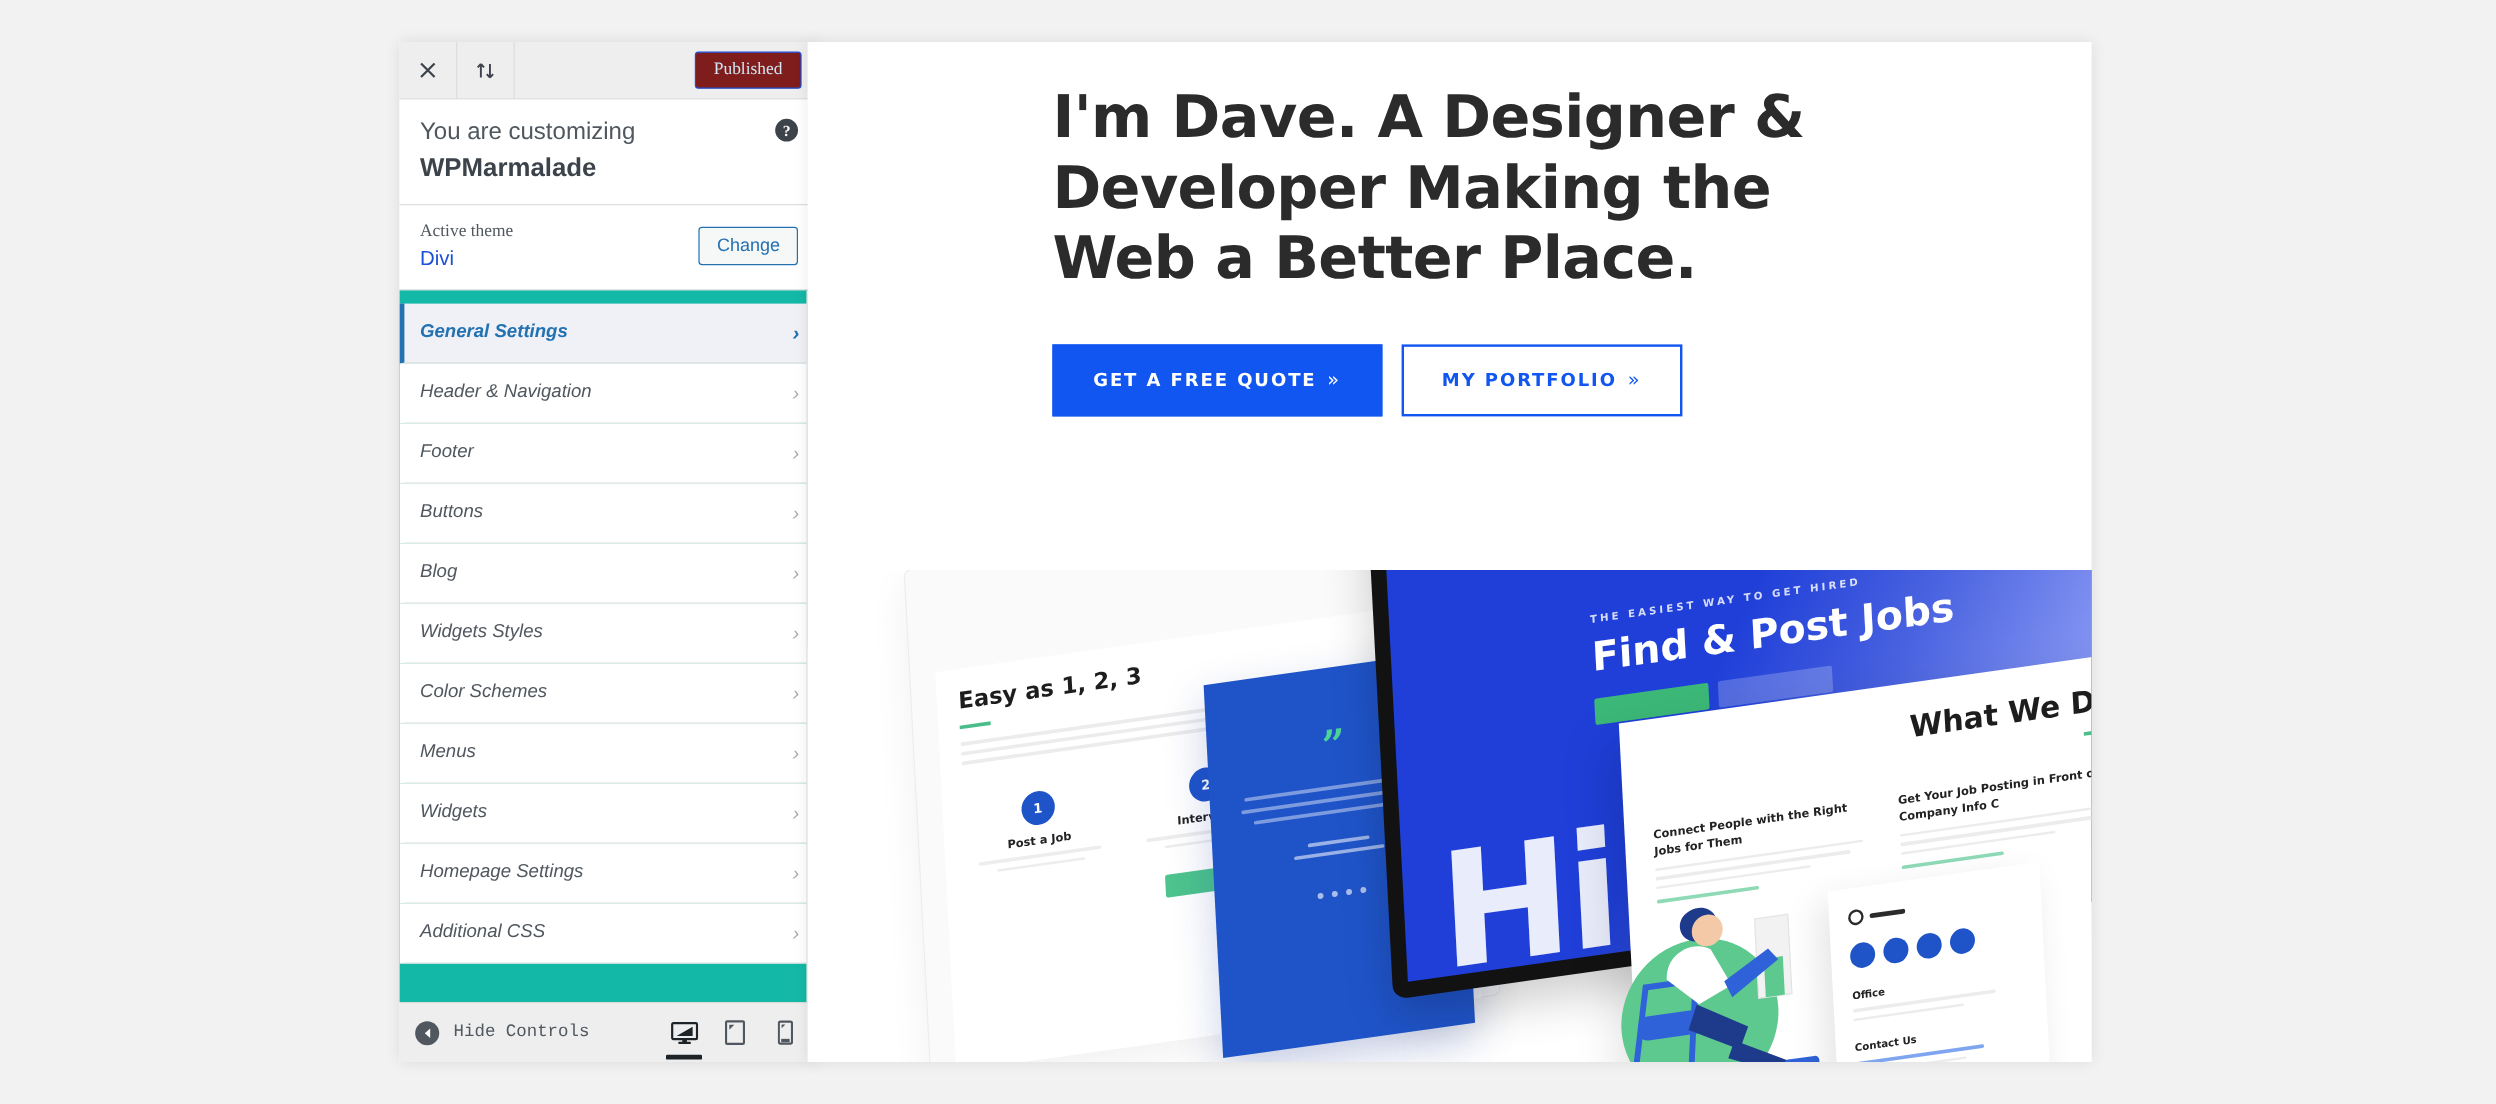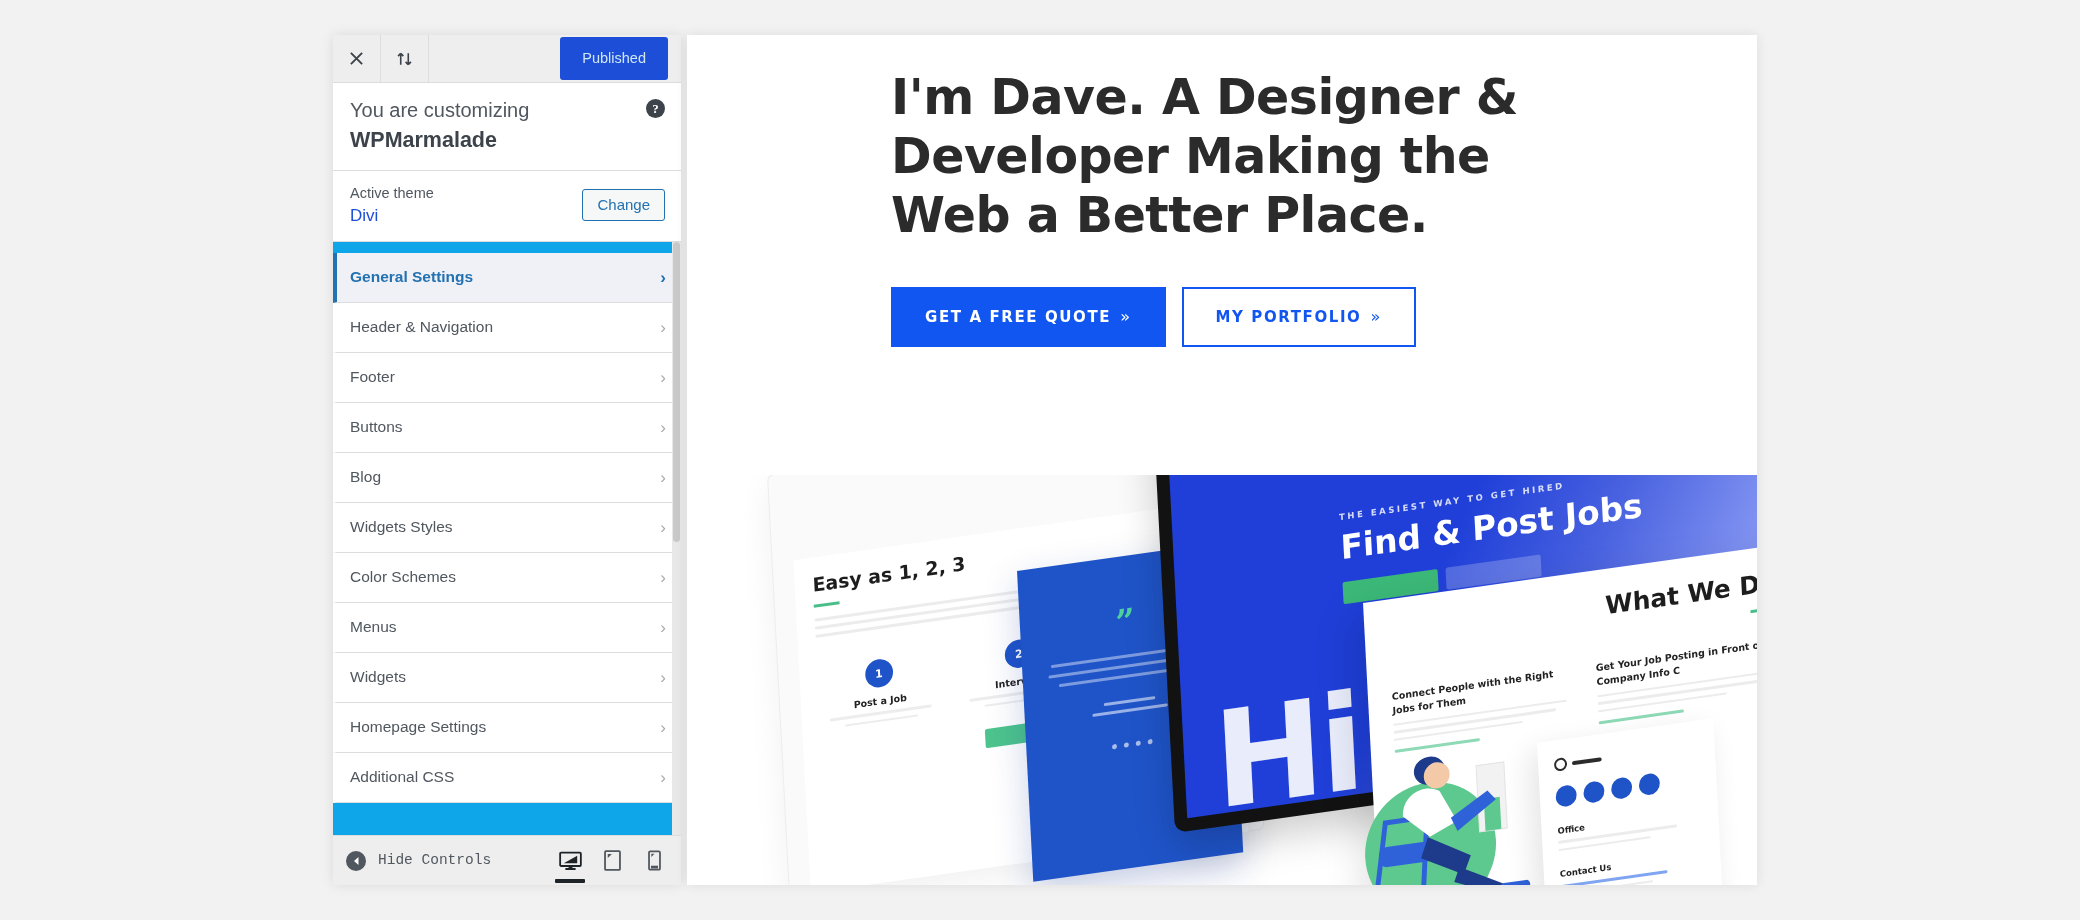--- a/index.html
+++ b/index.html
@@ -40,28 +40,28 @@
     display: flex; align-items: center; justify-content: center;
     border-right: 1px solid #ddd;
     cursor: pointer;
     color: #444;
   }
   .tb-spacer { flex: 1; }
   .publish-wrap {
     display: flex; align-items: center; padding-right: 13px;
   }
   .publish-btn {
-    background: #1d4ed8;
+    background: #7f1d1d;
     color: #cfe6f3;
-    border: 7px solid #1d4ed8;
+    border: 1px solid #1d4ed8;
     border-radius: 3px;
     font-size: 14.5px;
     padding: 7px 15px 8px;
     cursor: default;
-    font-family: Liberation Sans, sans-serif;
+    font-family: Liberation Serif, serif;
     line-height: 1;
   }
 
   
   .panel-head {
     background: #fff;
     padding: 14px 16px 16px 17px;
     border-bottom: 1px solid #ddd;
     position: relative;
     flex: none;
@@ -83,38 +83,39 @@
   }
 
   
   .theme-row {
     background: #fff;
     padding: 13px 16px 14px 17px;
     display: flex; align-items: center; justify-content: space-between;
     border-bottom: 1px solid #ddd;
     flex: none;
   }
-  .tr-label { font-size: 14.5px; color: #50575e; line-height: 1.35; }
+  .tr-label { font-size: 14.5px; color: #50575e; line-height: 1.35; font-family: Liberation Serif, serif; }
   .tr-name  { font-size: 17px; color: #1d4ed8; margin-top: 2px; line-height: 1.25; }
   .change-btn {
     background: #f6f7f7;
     border: 1px solid #2271b1;
     color: #2271b1;
     border-radius: 3px;
     font-size: 15px;
     padding: 7px 14px 8px;
     cursor: pointer;
     font-family: "Liberation Sans", sans-serif;
     line-height: 1;
   }
 
   
   .sections-wrap {
     flex: 1; position: relative; overflow: hidden;
-    background: #0ea5e9;
+    background: #14b8a6;
+    font-style: italic;
   }
   .sections {
     position: absolute; inset: 0;
     padding-top: 11px;
     overflow: hidden;
   }
   .sec-item {
     background: #fff;
     border-bottom: 1px solid #ddd;
     border-left: 4px solid transparent;
@@ -168,21 +169,21 @@
   }
   .dev-btn .bar {
     position: absolute; bottom: 2px; left: 6px; right: 6px;
     height: 4px; background: transparent; border-radius: 1px;
   }
   .dev-btn.active .bar { background: #1d2327; }
 
   
   .preview {
     position: absolute;
-    left: 687px; top: 35px;
+    left: 673px; top: 35px;
     width: 1070px; height: 850px;
     background: #fff;
     overflow: hidden;
     box-shadow: 0 0 12px rgba(0,0,0,.09);
   }
   .hero {
     padding: 34px 0 0 204px;
     position: relative; height: 100%;
   }
   .hero h1 {

